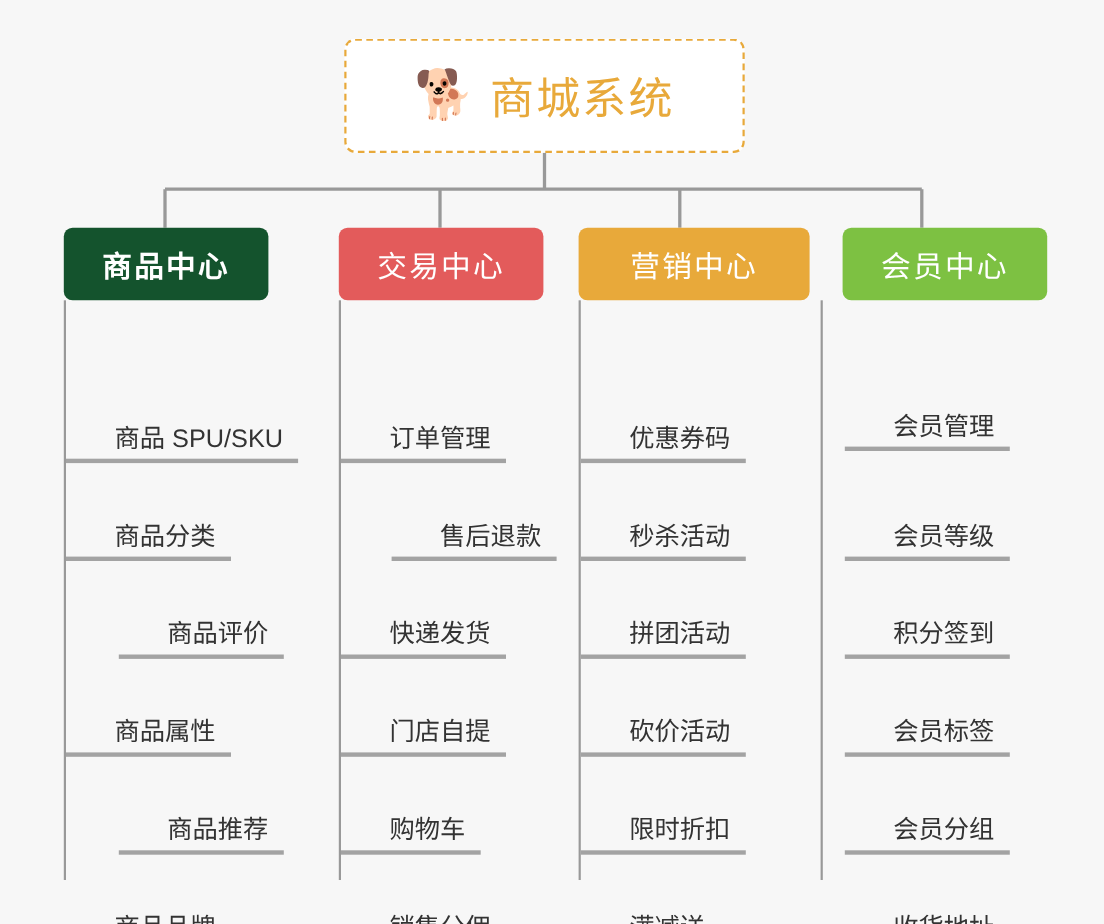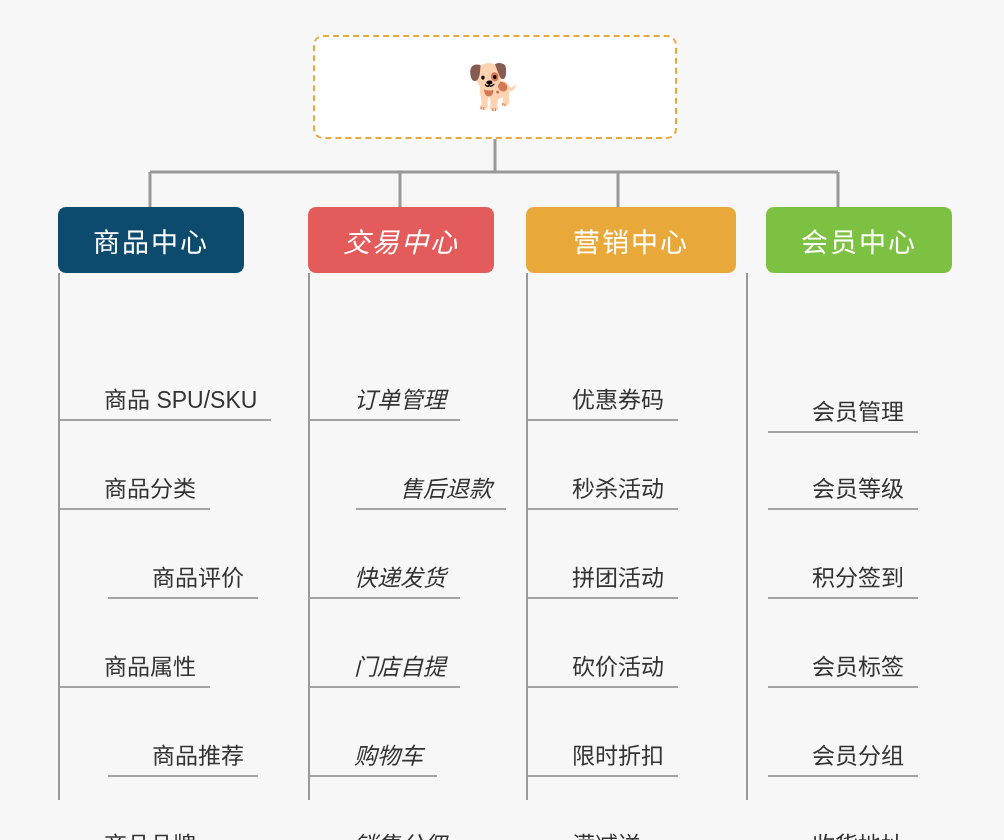--- a/index.html
+++ b/index.html
@@ -96,46 +96,47 @@
     height: 44px;
     display: flex;
     align-items: flex-end;
     box-sizing: border-box;
   }
   .leaf-label {
     font-size: 23px;
     color: #333333;
     white-space: nowrap;
     padding: 0 14px 4px 44px;
-    border-bottom: 2px solid #a3a3a3;
+    border-bottom: 4px solid #a3a3a3;
     box-sizing: border-box;
     line-height: 1.25;
   }
 </style>
 </head>
 <body>
 
 <div id="chart">
 
   <div class="root-node">
     <span class="root-icon">🐕</span>
+    <span class="root-title">商城系统</span>
   </div>
 
   <svg class="connectors" viewBox="0 0 1004 840" xmlns="http://www.w3.org/2000/svg">
       <line x1="495" y1="139" x2="495" y2="172" stroke="#999999" stroke-width="3"></line>
       <line x1="150" y1="172" x2="838" y2="172" stroke="#999999" stroke-width="3"></line>
       <line x1="150" y1="172" x2="150" y2="207" stroke="#999999" stroke-width="3"></line>
       <line x1="400" y1="172" x2="400" y2="207" stroke="#999999" stroke-width="3"></line>
       <line x1="618" y1="172" x2="618" y2="207" stroke="#999999" stroke-width="3"></line>
       <line x1="838" y1="172" x2="838" y2="207" stroke="#999999" stroke-width="3"></line>
     </svg>
 
   <div id="branches">
       <div class="branch" style="left: 58px; width: 186px;">
-        <div class="branch-header" style="background: #0c4a6e; width: 186px;">
+        <div class="branch-header" style="background: #14532d; width: 186px; font-weight: bold;">
           <span>商品中心</span>
         </div>
         <div class="branch-spine" style="height: 527px;"></div>
         <ul class="leaf-list">
           <li class="leaf-item" style="top: 104px;">
             <span class="leaf-label">商品 SPU/SKU</span>
           </li>
           <li class="leaf-item" style="top: 193px;">
             <span class="leaf-label">商品分类</span>
           </li>
@@ -146,21 +147,21 @@
             <span class="leaf-label">商品属性</span>
           </li>
           <li class="leaf-item" style="top: 460px; padding-left: 48px;">
             <span class="leaf-label">商品推荐</span>
           </li>
           <li class="leaf-item" style="top: 549px;">
             <span class="leaf-label">商品品牌</span>
           </li>
         </ul>
       </div>
-      <div class="branch" style="left: 308px; width: 186px; font-style: italic;">
+      <div class="branch" style="left: 308px; width: 186px;">
         <div class="branch-header" style="background: rgb(227, 91, 91); width: 186px;">
           <span>交易中心</span>
         </div>
         <div class="branch-spine" style="height: 527px;"></div>
         <ul class="leaf-list">
           <li class="leaf-item" style="top: 104px;">
             <span class="leaf-label">订单管理</span>
           </li>
           <li class="leaf-item" style="top: 193px; padding-left: 46px;">
             <span class="leaf-label">售后退款</span>
@@ -204,21 +205,21 @@
             <span class="leaf-label">满减送</span>
           </li>
         </ul>
       </div>
       <div class="branch" style="left: 746px; width: 186px; padding-left: 20px;">
         <div class="branch-header" style="background: rgb(125, 193, 66); width: 186px;">
           <span>会员中心</span>
         </div>
         <div class="branch-spine" style="height: 527px;"></div>
         <ul class="leaf-list">
-          <li class="leaf-item" style="top: 116px;">
+          <li class="leaf-item" style="top: 93px;">
             <span class="leaf-label">会员管理</span>
           </li>
           <li class="leaf-item" style="top: 193px;">
             <span class="leaf-label">会员等级</span>
           </li>
           <li class="leaf-item" style="top: 282px;">
             <span class="leaf-label">积分签到</span>
           </li>
           <li class="leaf-item" style="top: 371px;">
             <span class="leaf-label">会员标签</span>

